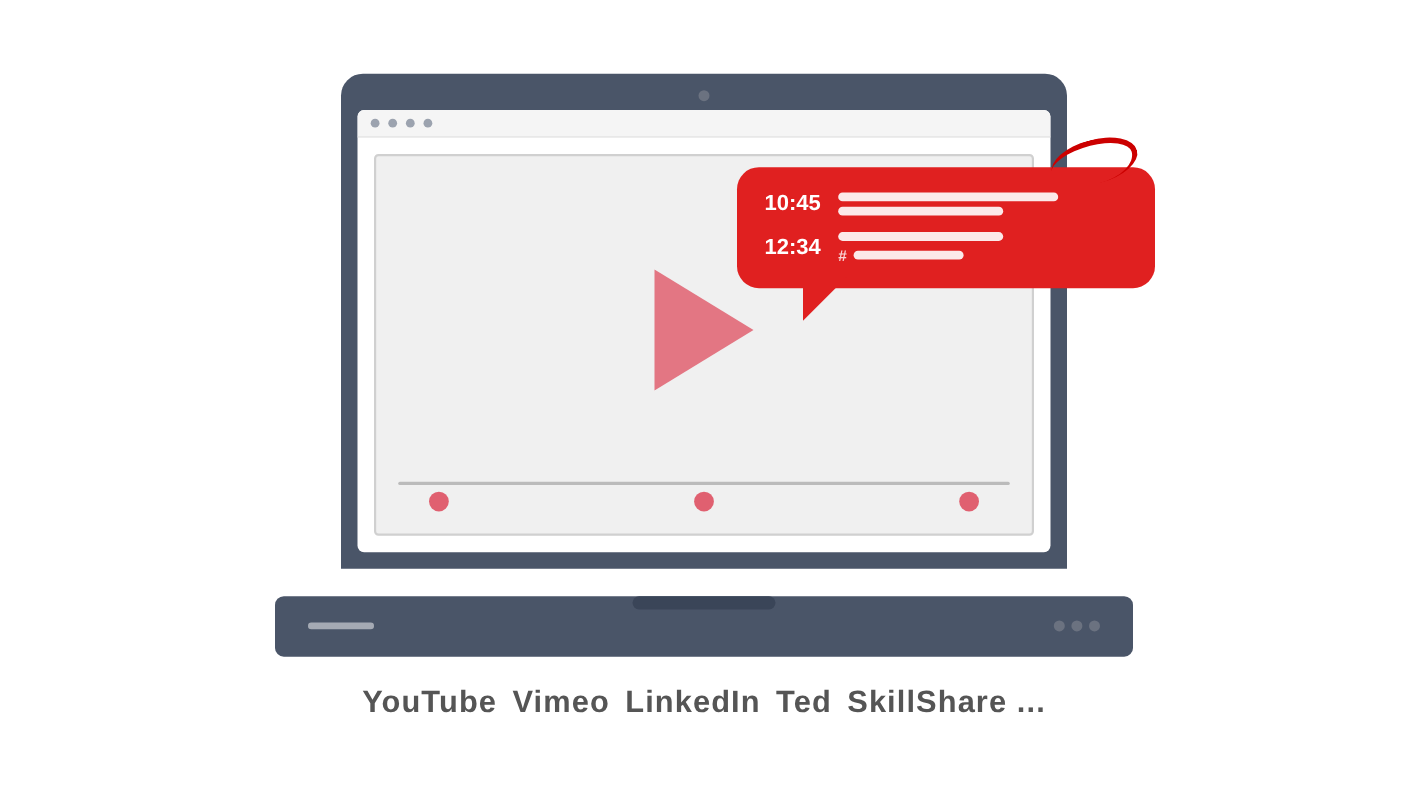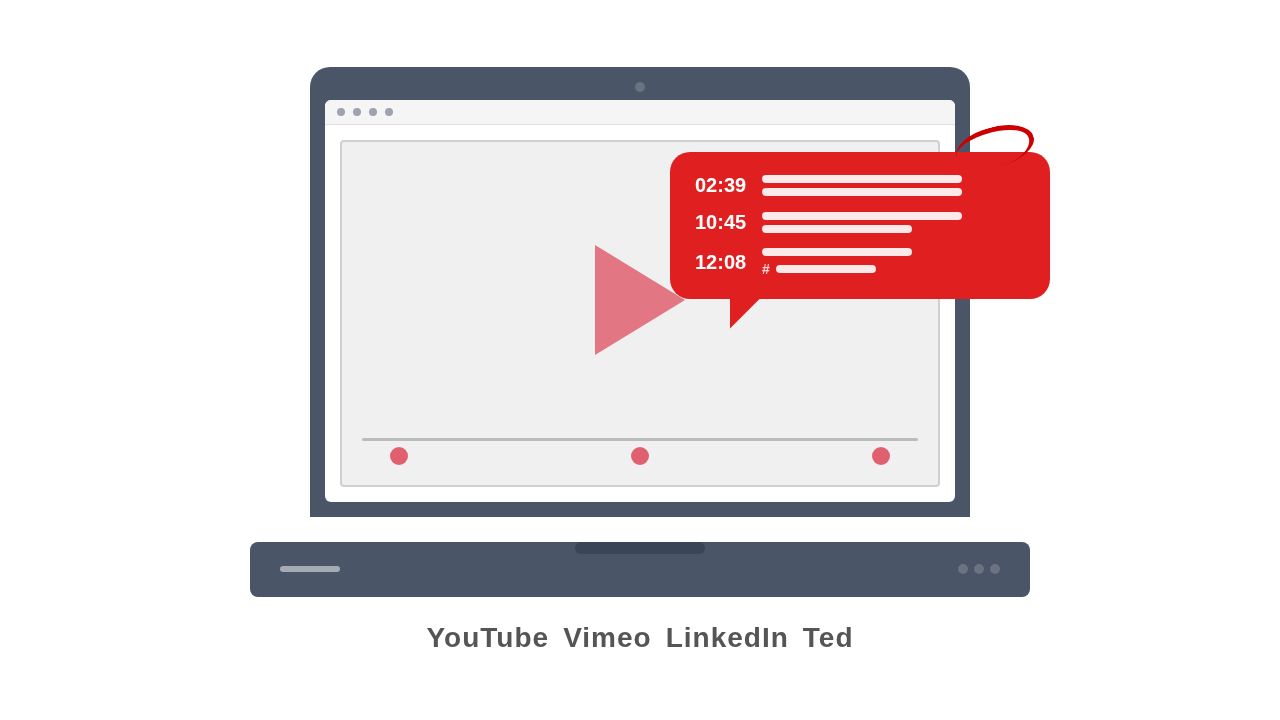--- a/index.html
+++ b/index.html
@@ -330,50 +330,44 @@
       <div class="base-dots">
         <div class="base-dot"></div>
         <div class="base-dot"></div>
         <div class="base-dot"></div>
       </div>
     </div>
 
     <div class="speech-bubble">
       <div class="bubble-curl"></div>
 
-      <div class="bubble-row">
-        <span class="bubble-time">02:39</span>
-        <div class="bubble-bars">
-          <div class="bubble-bar bar-long"></div>
-          <div class="bubble-bar bar-long"></div>
-        </div>
-      </div>
 
       <div class="bubble-row">
         <span class="bubble-time">10:45</span>
         <div class="bubble-bars">
           <div class="bubble-bar bar-long"></div>
           <div class="bubble-bar bar-medium"></div>
         </div>
       </div>
 
       <div class="bubble-row">
-        <span class="bubble-time">12:08</span>
+        <span class="bubble-time">12:34</span>
         <div class="bubble-bars">
           <div class="bubble-bar bar-medium"></div>
           <div style="display:flex; align-items:center; gap:6px;">
             <span class="bubble-hash">#</span>
             <div class="bubble-bar bar-xshort"></div>
           </div>
         </div>
       </div>
     </div>
 
   </div>
 
   <div class="platform-labels">
     <span class="platform-label">YouTube</span>
     <span class="platform-label">Vimeo</span>
     <span class="platform-label">LinkedIn</span>
     <span class="platform-label">Ted</span>
+    <span class="platform-label">SkillShare ...</span>
   </div>
 
 </div>
 
 </body></html>

